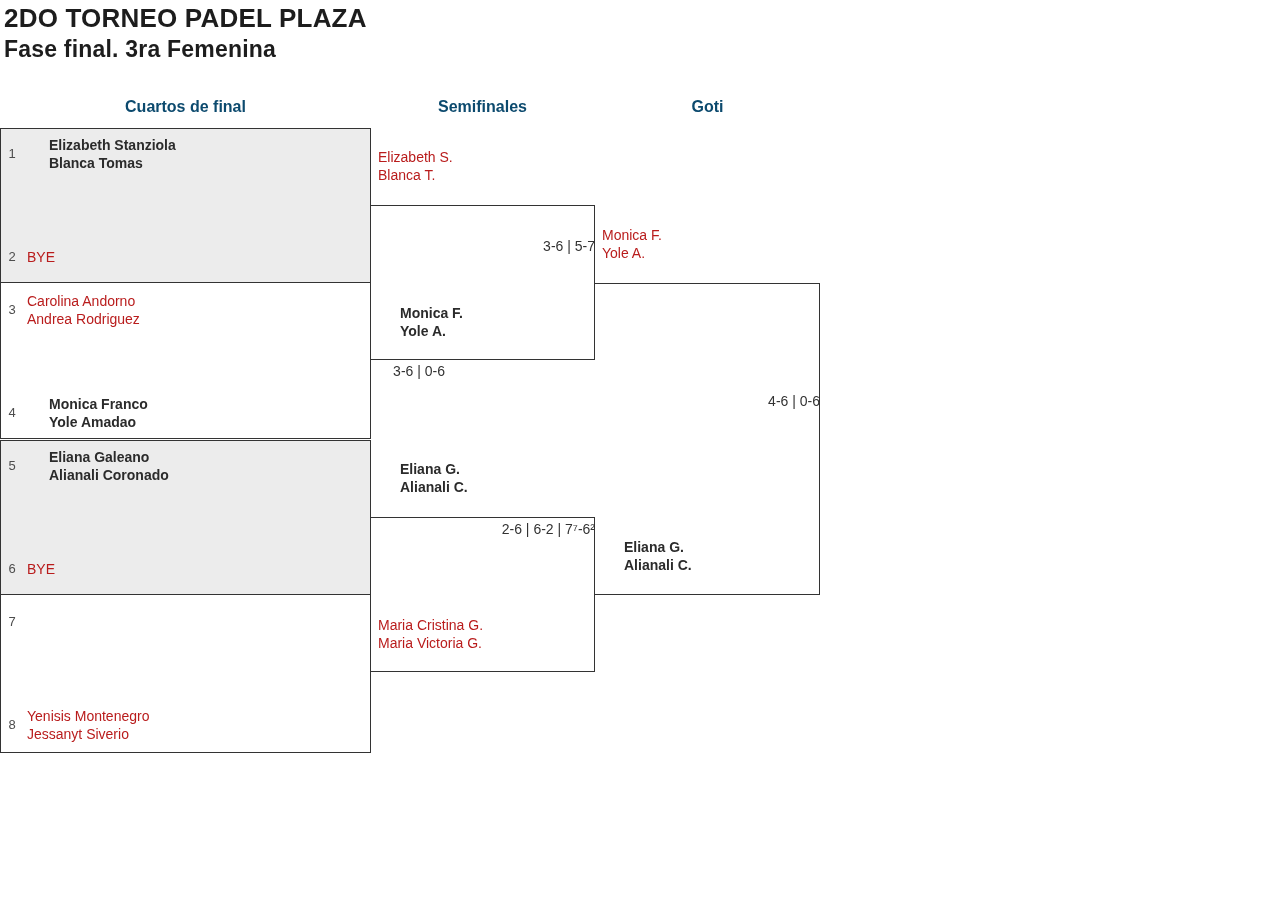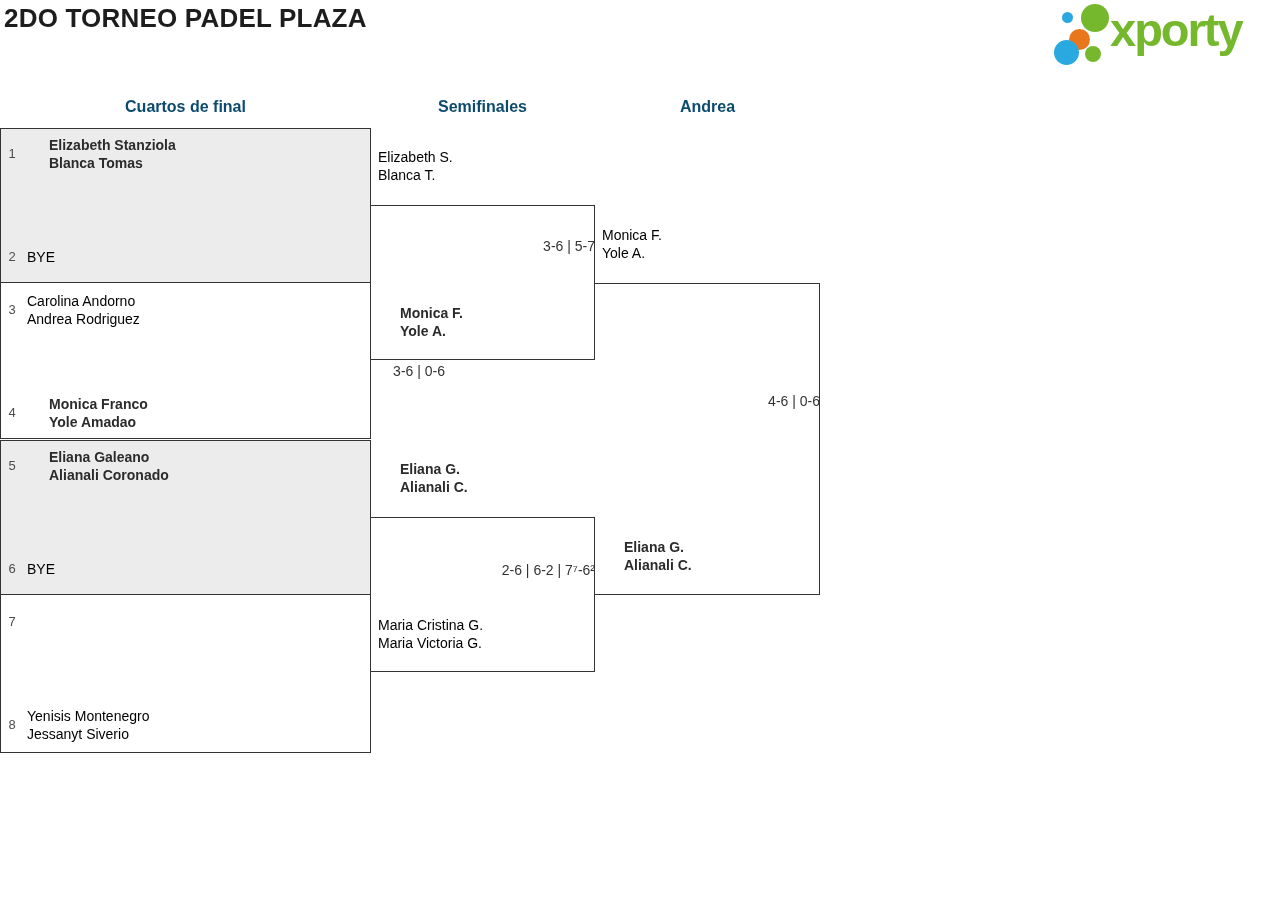--- a/index.html
+++ b/index.html
@@ -29,46 +29,39 @@
     text-align:center;line-height:18px;
   }
   
   .box{position:absolute;border:1px solid #333;box-sizing:border-box;background:#fff;}
   .box.bye{background:#ececec;}
   .final-box{
     position:absolute;box-sizing:border-box;background:transparent;
     border-top:1px solid #333;border-right:1px solid #333;border-bottom:1px solid #333;
   }
   
-  .team{position:absolute;font-size:14px;line-height:18px;color:#000000;}
+  .team{position:absolute;font-size:14px;line-height:18px;color:#b91c1c;}
   .team.winner{font-weight:700;color:#2b2b2b;margin-left:22px;}
   .seed{position:absolute;width:16px;text-align:center;font-size:13px;line-height:18px;color:#4d4d4d;}
   .score{position:absolute;text-align:right;font-size:14px;line-height:18px;color:#333;}
 </style>
 </head>
 <body>
 
 <div id="stage">
 
   <div class="title-block">
     <div class="title-line1">2DO TORNEO PADEL PLAZA</div>
+    <div class="title-line2">Fase final. 3ra Femenina</div>
   </div>
 
-  <div class="logo">
-    <div class="dot dot-blue-small"></div>
-    <div class="dot dot-green-large"></div>
-    <div class="dot dot-orange"></div>
-    <div class="dot dot-blue-large"></div>
-    <div class="dot dot-green-small"></div>
-    <div class="logo-text">xporty</div>
-  </div>
 
   <div class="round-header" style="left:0;width:371px">Cuartos de final</div>
   <div class="round-header" style="left:370px;width:225px">Semifinales</div>
-  <div class="round-header" style="left:595px;width:225px">Andrea</div>
+  <div class="round-header" style="left:595px;width:225px">Goti</div>
 
   <div class="box bye" style="left:0;top:128px;width:371px;height:155px"></div>
   <div class="box" style="left:0;top:282px;width:371px;height:157px"></div>
   <div class="box bye" style="left:0;top:440px;width:371px;height:155px"></div>
   <div class="box" style="left:0;top:594px;width:371px;height:159px"></div>
 
   <div class="seed" style="left:4px;top:145px">1</div>
   <div class="team winner" style="left:27px;top:136px">
     <div>Elizabeth Stanziola</div>
     <div>Blanca Tomas</div>
@@ -117,21 +110,21 @@
   <div class="score" style="left:370px;top:237px;width:225px">3-6 | 5-7</div>
   <div class="team winner" style="left:378px;top:304px">
     <div>Monica F.</div>
     <div>Yole A.</div>
   </div>
 
   <div class="team winner" style="left:378px;top:460px">
     <div>Eliana G.</div>
     <div>Alianali C.</div>
   </div>
-  <div class="score" style="left:370px;top:561px;width:225px">2-6 | 6-2 | 7⁷-6²</div>
+  <div class="score" style="left:370px;top:520px;width:225px">2-6 | 6-2 | 7⁷-6²</div>
   <div class="team" style="left:378px;top:616px">
     <div>Maria Cristina G.</div>
     <div>Maria Victoria G.</div>
   </div>
 
   <div class="final-box" style="left:595px;top:283px;width:225px;height:312px"></div>
 
   <div class="team" style="left:602px;top:226px">
     <div>Monica F.</div>
     <div>Yole A.</div>

